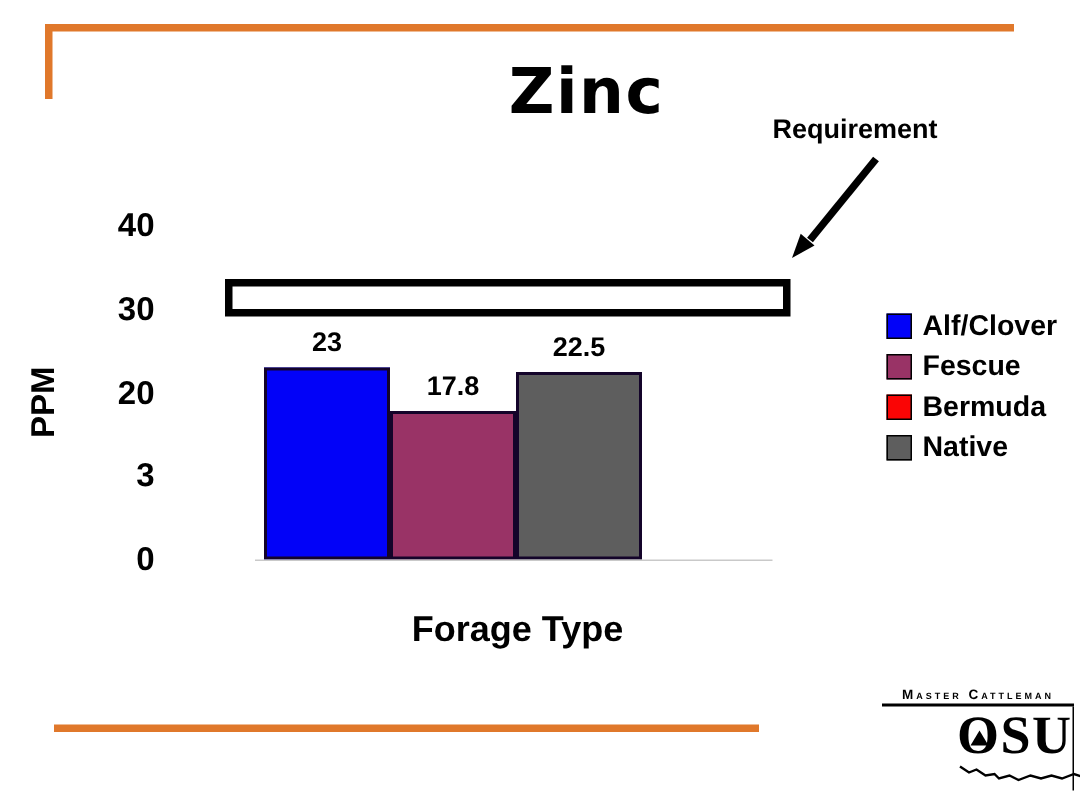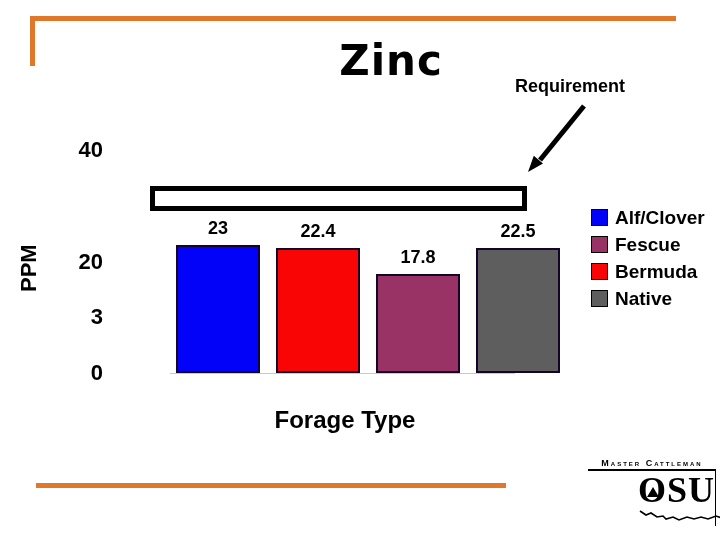--- a/index.html
+++ b/index.html
@@ -14,21 +14,21 @@
   
   .slide-title{position:absolute;left:0;top:36px;width:720px;text-align:center;
     font-family:"DejaVu Sans",sans-serif;font-size:42px;font-weight:bold;letter-spacing:1px;padding-left:31px;}
   .req-label{position:absolute;left:515px;top:76px;font-size:18px;font-weight:bold;white-space:nowrap;}
   .arrow-svg{position:absolute;left:518px;top:100px;}
   
   .plot{position:absolute;left:150px;top:150px;width:377px;height:223px;}
   .req-band{position:absolute;left:0;width:377px;box-sizing:border-box;
     background:#ffffff;border:5px solid #000;}
   .baseline{position:absolute;left:20px;bottom:-1px;width:345px;height:1px;background:#c9c9c9;}
-  .bars{position:absolute;left:26px;bottom:0;display:flex;align-items:flex-end;gap:16px;}
+  .bars{position:absolute;left:26px;bottom:0;display:flex;align-items:flex-end;}
   .bar-wrap{position:relative;width:84px;}
   .bar{width:100%;box-sizing:border-box;border:2px solid #14042a;}
   .bar-label{position:absolute;left:50%;transform:translateX(-50%);top:-27px;
     font-size:18px;font-weight:bold;white-space:nowrap;}
   .yaxis{position:absolute;left:40px;top:150px;width:63px;height:223px;}
   .ytick{position:absolute;right:0;width:63px;text-align:right;
     font-size:22px;font-weight:bold;line-height:26px;}
   .ylabel{position:absolute;left:16px;top:292px;transform:rotate(-90deg);
     transform-origin:top left;font-size:22px;font-weight:bold;}
   .xlabel{position:absolute;left:150px;top:406px;width:390px;text-align:center;
@@ -60,34 +60,31 @@
 <div class="req-label">Requirement</div>
 <svg class="arrow-svg" width="80" height="85">
   <line x1="66" y1="6" x2="22" y2="60" stroke="#000" stroke-width="5"></line>
   <polygon points="10,72 25,63.6 15.8,55.8" fill="#000"></polygon>
 </svg>
 
 <div class="yaxis">
     <div class="ytick" style="bottom: -13px;">0</div>
     <div class="ytick" style="bottom: 42.75px;">3</div>
     <div class="ytick" style="bottom: 98.5px; margin-top: 17px;">20</div>
+    <div class="ytick" style="bottom: 154.25px;">30</div>
     <div class="ytick" style="bottom: 210px;">40</div>
   </div>
 <div class="ylabel">PPM</div>
 
 <div class="plot">
   <div class="req-band" style="bottom: 161.675px; height: 25.0875px; background: rgb(255, 255, 255); border-color: rgb(0, 0, 0);"></div>
   <div class="bars">
       <div class="bar-wrap">
         <div class="bar-label">23</div>
         <div class="bar" style="height: 128.225px; background: rgb(2, 2, 248);"></div>
-      </div>
-      <div class="bar-wrap">
-        <div class="bar-label">22.4</div>
-        <div class="bar" style="height: 124.88px; background: rgb(250, 5, 5);"></div>
       </div>
       <div class="bar-wrap">
         <div class="bar-label">17.8</div>
         <div class="bar" style="height: 99.235px; background: rgb(153, 51, 102);"></div>
       </div>
       <div class="bar-wrap">
         <div class="bar-label">22.5</div>
         <div class="bar" style="height: 125.438px; background: rgb(94, 94, 94);"></div>
       </div>
     </div>

